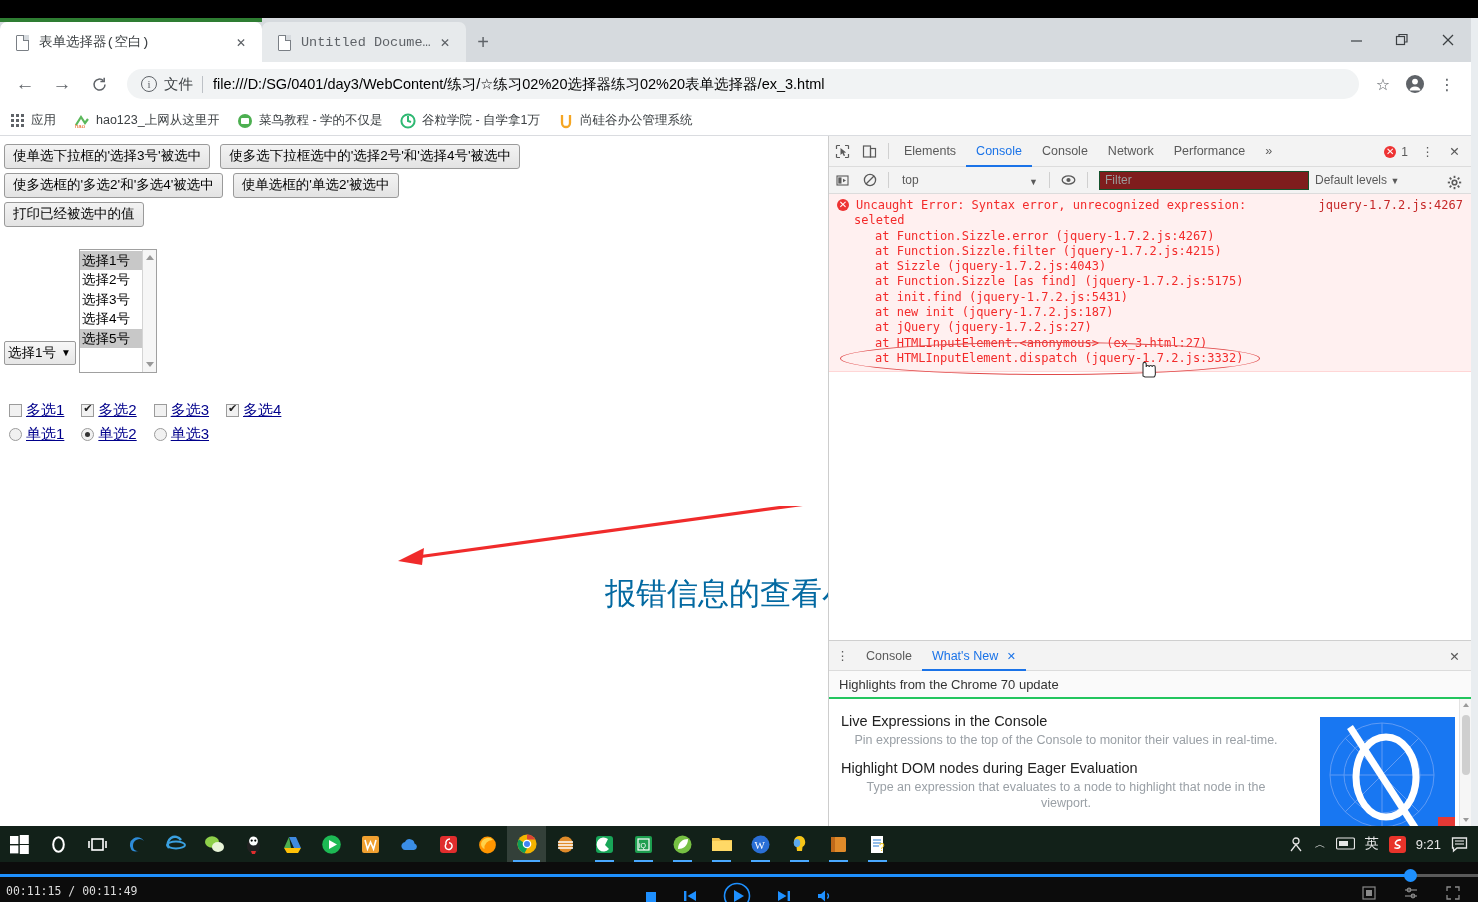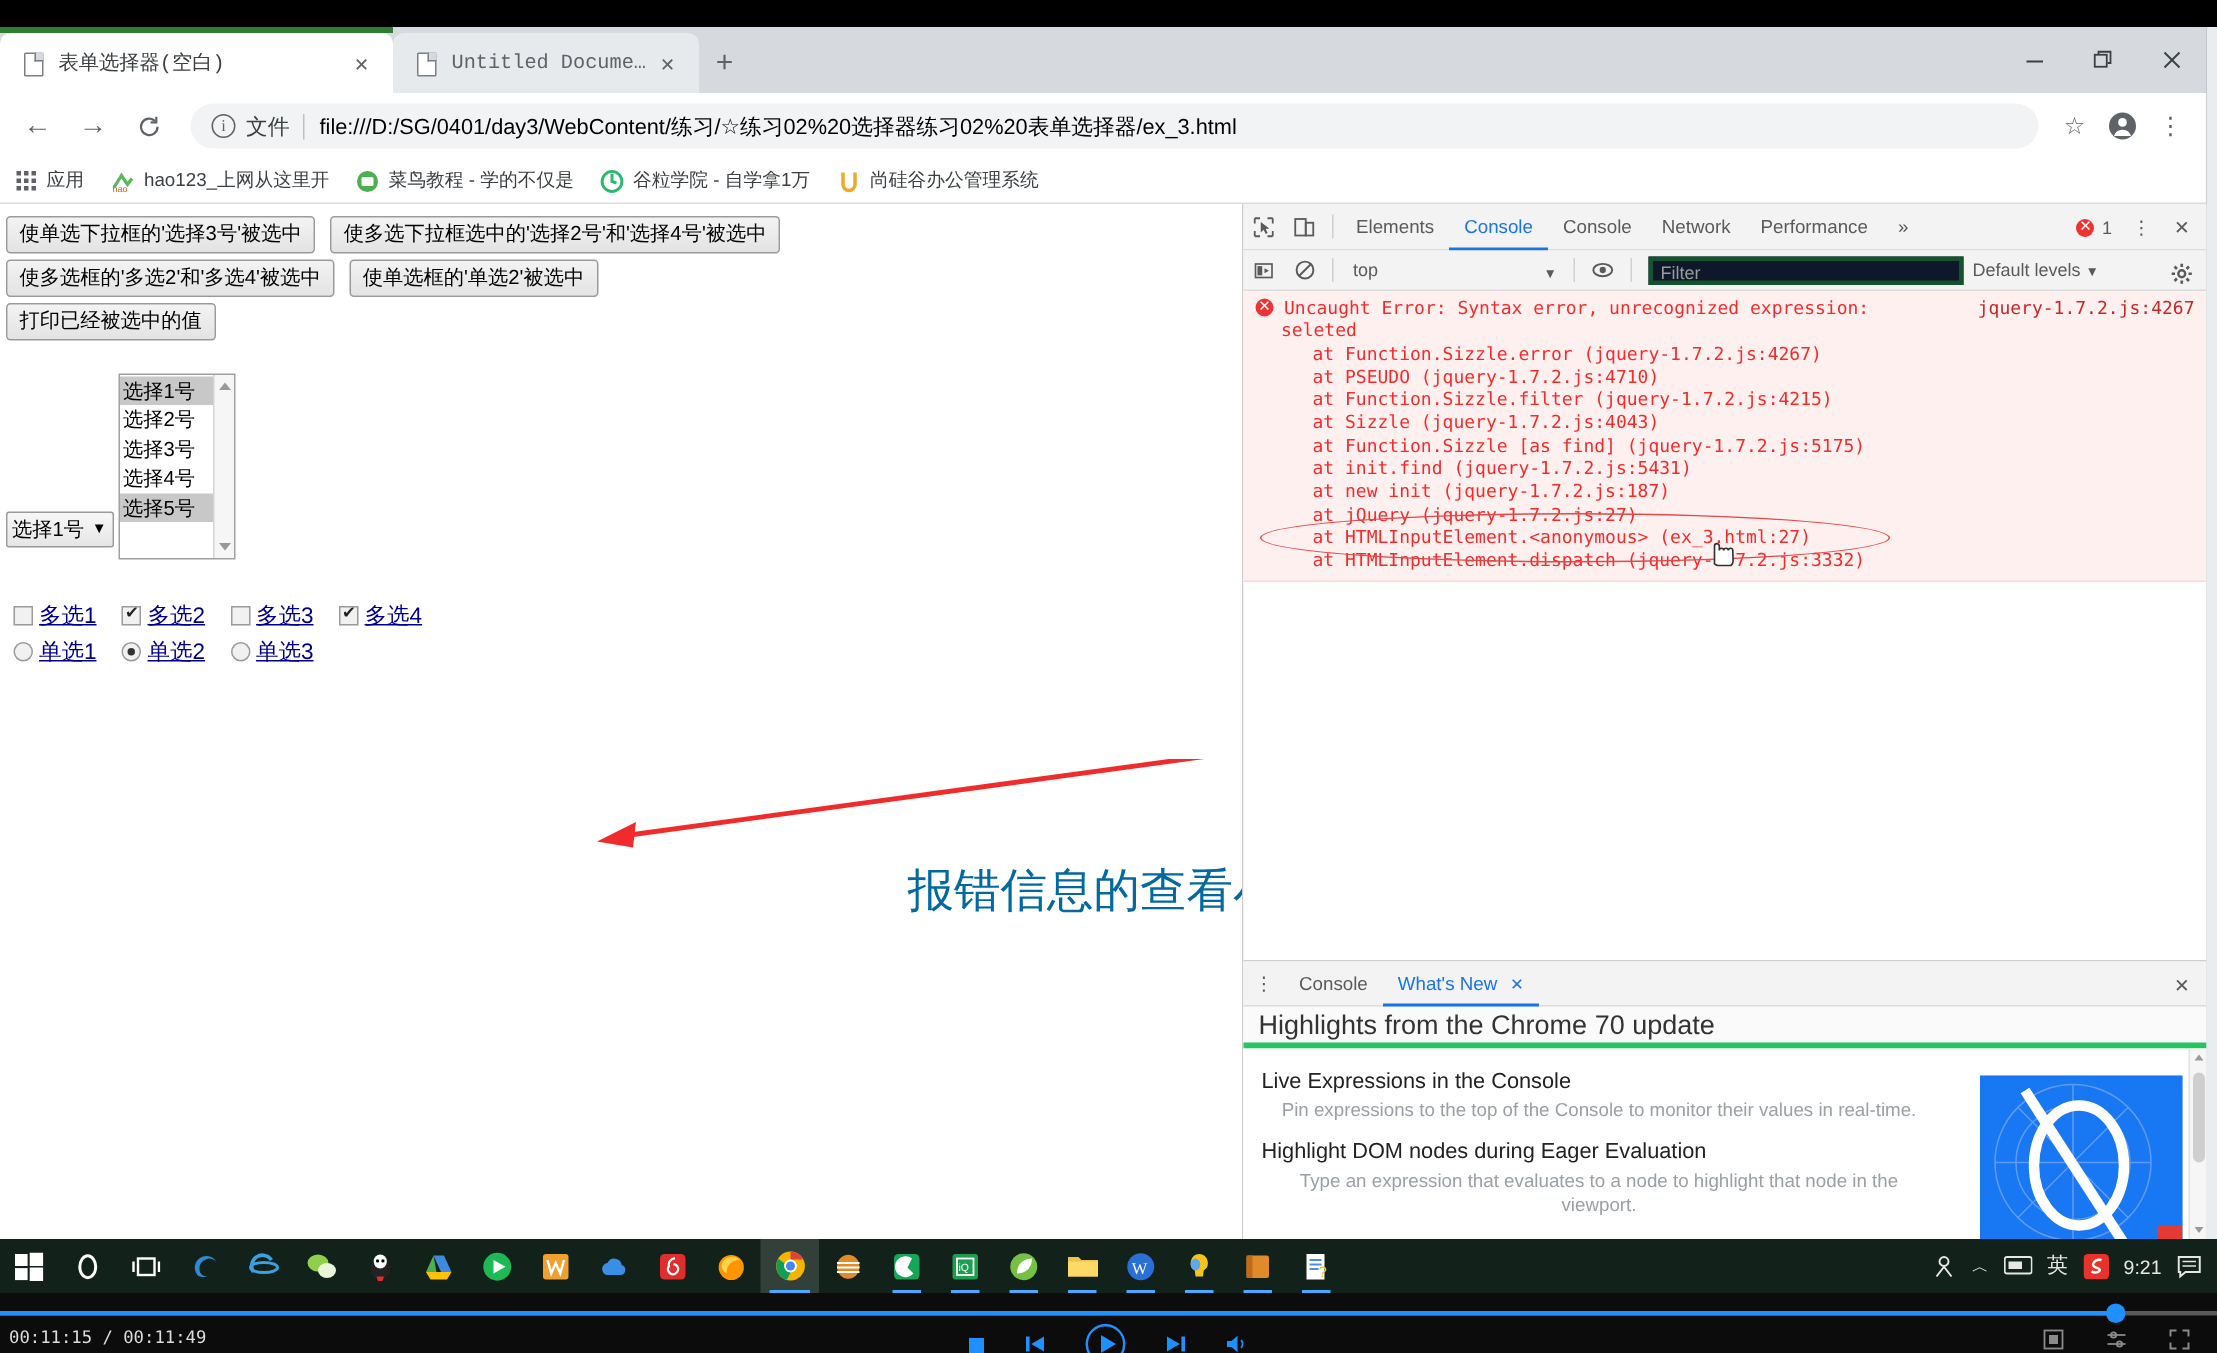--- a/index.html
+++ b/index.html
@@ -142,21 +142,21 @@
   .dt-tab { padding:0 10px; height:31px; line-height:31px; white-space:nowrap; }
   .dt-tab.active { color:#1a73e8; box-shadow: inset 0 -2px 0 #1a73e8; }
   .dt-right { position:absolute; right:3px; top:0; height:31px; display:flex; align-items:center; }
   .errbadge { display:flex; align-items:center; font-size:12px; color:#5a5a5a; margin-right:6px; }
   .errdot { width:12px; height:12px; border-radius:50%; background:#e33; margin-right:5px;
             color:#fff; font-size:10px; display:flex; align-items:center; justify-content:center; line-height:1;}
   .dt-toolbar { height:27px; display:flex; align-items:center; background:#f3f3f3;
                 border-bottom:1px solid #dcdcdc; font-size:12px; color:#5a5a5a; position:relative; }
   .ctx { width:150px; display:flex; align-items:flex-end; justify-content:space-between;
          padding:0 6px 0 8px; }
-  .filterbox { flex:0 0 210px; height:19px; background:#0f172a; border:3px solid #14532d; margin:16px 6px;
+  .filterbox { flex:0 0 210px; height:19px; background:#7f1d1d; border:1px solid #14532d; margin:16px 6px;
                font-size:12px; color:#9b9b9b; padding:0 5px; line-height:17px; }
   .levels { font-size:12px; color:#5a5a5a; }
 
   
   .console { flex:1; overflow:hidden; position:relative; background:#fff; }
   .errblock { background:#fff0f0; border-bottom:1px solid #ffd6d6; padding:4px 8px 5px 8px;
               position:relative; font-family:"DejaVu Sans Mono","Liberation Mono",monospace;
               font-size:12px; color:#f32b2b; line-height:15.3px; }
   .errblock .hdr { display:flex; }
   .errblock .msg { flex:1; padding-left:2px; }
@@ -170,22 +170,22 @@
              border:1.6px solid #e04a4a; border-radius:50%; pointer-events:none; }
   .cursor { position:absolute; left:310px; top:160px; width:22px; height:26px; pointer-events:none; }
 
   
   .drawer { height:186px; border-top:1px solid #cfcfcf; display:flex; flex-direction:column;
             background:#fff; }
   .drawer-tabs { height:30px; display:flex; align-items:center; background:#f3f3f3;
                  border-bottom:1px solid #dcdcdc; font-size:12.5px; color:#5a5a5a; position:relative;}
   .drawer-tab { padding:0 10px; height:30px; line-height:30px; }
   .drawer-tab.active { color:#1a73e8; box-shadow: inset 0 -2px 0 #1a73e8; }
-  .drawer-sub { height:28px; display:flex; align-items:center; padding:0 10px; font-size:18px;
-                color:#333; border-bottom:4px solid #22c55e; background:#fafafa; }
+  .drawer-sub { height:28px; display:flex; align-items:center; padding:0 10px; font-size:13px;
+                color:#333; border-bottom:2px solid #22c55e; background:#fafafa; }
   .whatsnew { flex:1; position:relative; overflow:hidden; background:#fff; padding:14px 12px 0 12px; }
   .wn-title { font-size:14.5px; color:#222; margin-bottom:3px; }
   .wn-desc { font-size:12.5px; color:#9aa0a6; line-height:16px; margin-bottom:12px; max-width:450px;text-align:center; }
   .wn-img { position:absolute; right:16px; top:18px; width:135px; height:115px; background:#1877f2;
             overflow:hidden; }
   .wn-scroll { position:absolute; right:0; top:0; bottom:0; width:12px; background:#f6f6f6;
                border-left:1px solid #e3e3e3; }
   .wn-thumb { position:absolute; left:2px; top:16px; width:8px; height:60px; background:#cfcfcf; border-radius:4px; }
   .wn-ar { position:absolute; left:3px; width:0;height:0;border-left:3px solid transparent;
            border-right:3px solid transparent; }
@@ -484,21 +484,20 @@
         <div class="console">
           <div class="errblock">
             <div class="hdr">
               <span class="errdot2">✕</span>
               <span class="msg">Uncaught Error: Syntax error, unrecognized expression:</span>
               <span class="src">jquery-1.7.2.js:4267</span>
             </div>
             <div style="padding-left:17px">seleted</div>
             <div class="stack">
               <div>at Function.Sizzle.error (jquery-1.7.2.js:4267)</div>
-              <div>at PSEUDO (jquery-1.7.2.js:4710)</div>
               <div>at Function.Sizzle.filter (jquery-1.7.2.js:4215)</div>
               <div>at Sizzle (jquery-1.7.2.js:4043)</div>
               <div>at Function.Sizzle [as find] (jquery-1.7.2.js:5175)</div>
               <div>at init.find (jquery-1.7.2.js:5431)</div>
               <div>at new init (jquery-1.7.2.js:187)</div>
               <div>at jQuery (jquery-1.7.2.js:27)</div>
               <div>at HTMLInputElement.&lt;anonymous&gt; (ex_3.html:27)</div>
               <div>at HTMLInputElement.dispatch (jquery-1.7.2.js:3332)</div>
             </div>
             <div class="ellipse"></div>

